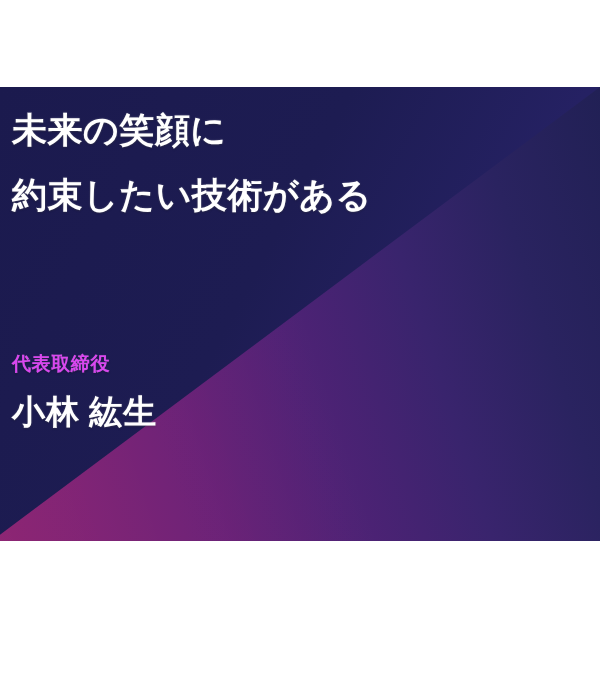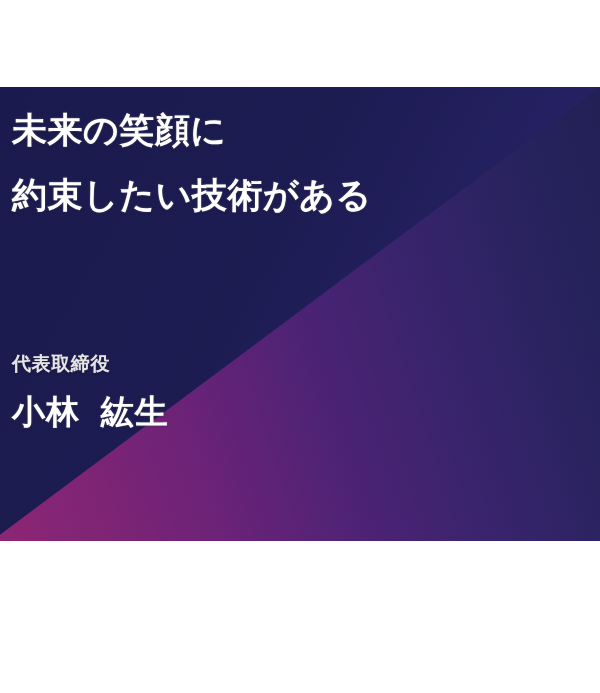--- a/index.html
+++ b/index.html
@@ -107,35 +107,35 @@
     font-size: 19px;
     letter-spacing: 0.6px;
     white-space: nowrap;
     text-shadow: 0 0 1px rgba(255,255,255,0.25), 0 1px 2px rgba(0,0,0,0.35);
   }
 
   .role {
     position: absolute;
     left: 12px;
     top: 264px;
-    color: #e5e5e5;
+    color: #d946ef;
     font-family: Liberation Serif, serif;
     font-weight: 700;
     font-size: 19px;
     letter-spacing: 0.6px;
     white-space: nowrap;
     text-shadow: 0 0 1px rgba(255,255,255,0.25), 0 1px 2px rgba(0,0,0,0.35);
   }
 
   .person {
     position: absolute;
     left: 12px;
     top: 303px;
     color: #ffffff;
-    font-family: Liberation Mono, monospace;
+    font-family: Liberation Serif, serif;
     font-weight: 700;
     font-size: 33px;
     letter-spacing: 1px;
     white-space: nowrap;
     text-shadow: 0 0 2px rgba(255,255,255,0.28), 0 1px 2px rgba(0,0,0,0.35);
   }
 
   
   .page-gap {
     position: absolute;

